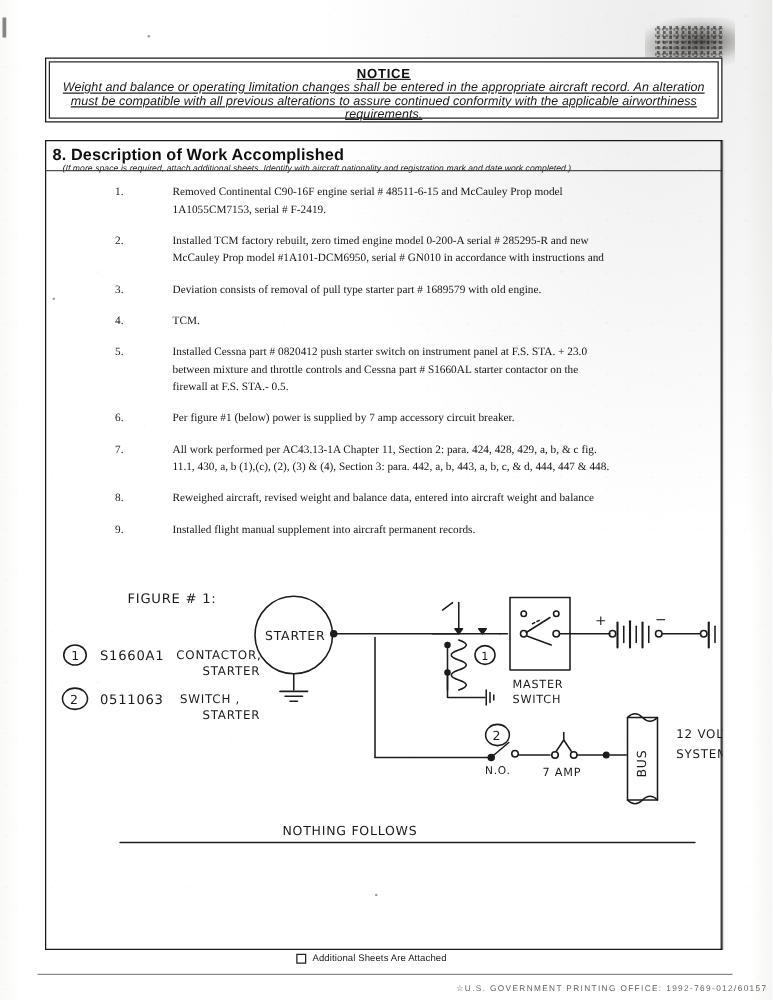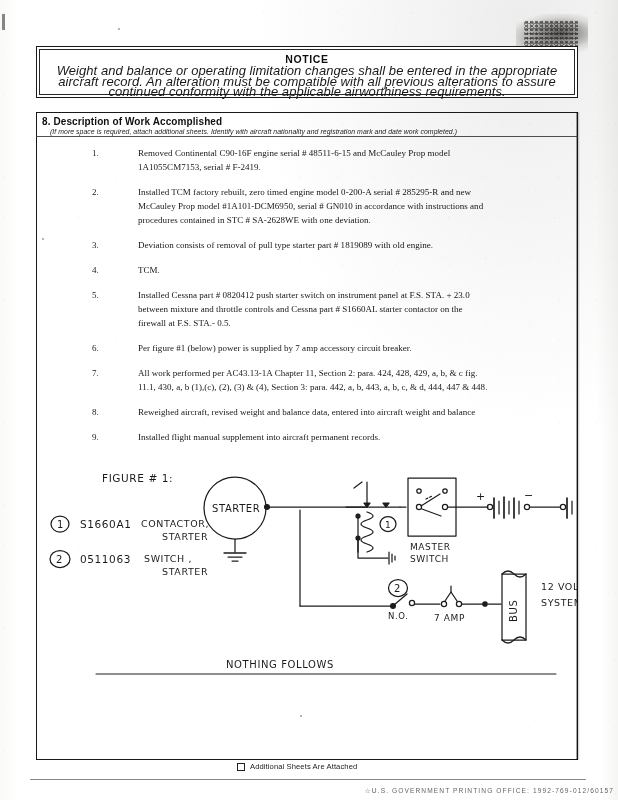--- a/index.html
+++ b/index.html
@@ -85,34 +85,35 @@
     border: 1.6px solid #1b1b1b;
     box-sizing: border-box;
     background: #fff;
   }
   .notice-inner {
     position: absolute;
     inset: 2px;
     border: 0.8px solid #2a2a2a;
     box-sizing: border-box;
     padding: 3px 8px 0 8px;
+    text-decoration: underline;
   }
   .notice-title {
     font-family: "Liberation Sans", "DejaVu Sans", sans-serif;
     font-weight: bold;
     font-size: 10.5px;
     text-align: center;
     letter-spacing: .6px;
     color: #101010;
     line-height: 12px;
   }
   .notice-text {
     font-family: "Liberation Sans", "DejaVu Sans", sans-serif;
     font-style: italic;
-    font-size: 13px;
+    font-size: 10px;
     line-height: 10.5px;
     text-align: center;
     color: #1a1a1a;
     padding: 1px 2px 0 2px;
     letter-spacing: .05px;
   }
 
   
   .work-box {
     position: absolute;
@@ -123,21 +124,21 @@
     background: transparent;
   }
   .work-head {
     position: absolute;
     left: 38px; top: 114px;
     width: 520px;
   }
   .work-head-title {
     font-family: "Liberation Sans", "DejaVu Sans", sans-serif;
     font-weight: bold;
-    font-size: 10px;
+    font-size: 13px;
     color: #111;
     padding: 2px 0 0 4px;
     letter-spacing: .1px;
   }
   .work-head-sub {
     font-family: "Liberation Sans", "DejaVu Sans", sans-serif;
     font-style: italic;
     font-size: 6.9px;
     color: #1d1d1d;
     padding: 1px 0 0 12px;
@@ -270,27 +271,26 @@
         <div class="item-body">
           <div>Removed Continental C90-16F engine serial # 48511-6-15 and McCauley Prop model</div>
           <div>1A1055CM7153, serial # F-2419.</div>
         </div>
       </div>
       <div class="item">
         <div class="item-num">2.</div>
         <div class="item-body">
           <div>Installed TCM factory rebuilt, zero timed engine model 0-200-A serial # 285295-R and new</div>
           <div>McCauley Prop model #1A101-DCM6950, serial # GN010 in accordance with instructions and</div>
-          <div>procedures contained in STC # SA-2628WE with one deviation.</div>
         </div>
       </div>
       <div class="item">
         <div class="item-num">3.</div>
         <div class="item-body">
-          <div>Deviation consists of removal of pull type starter part # 1819089 with old engine.</div>
+          <div>Deviation consists of removal of pull type starter part # 1689579 with old engine.</div>
         </div>
       </div>
       <div class="item">
         <div class="item-num">4.</div>
         <div class="item-body">
           <div>TCM.</div>
         </div>
       </div>
       <div class="item">
         <div class="item-num">5.</div>

